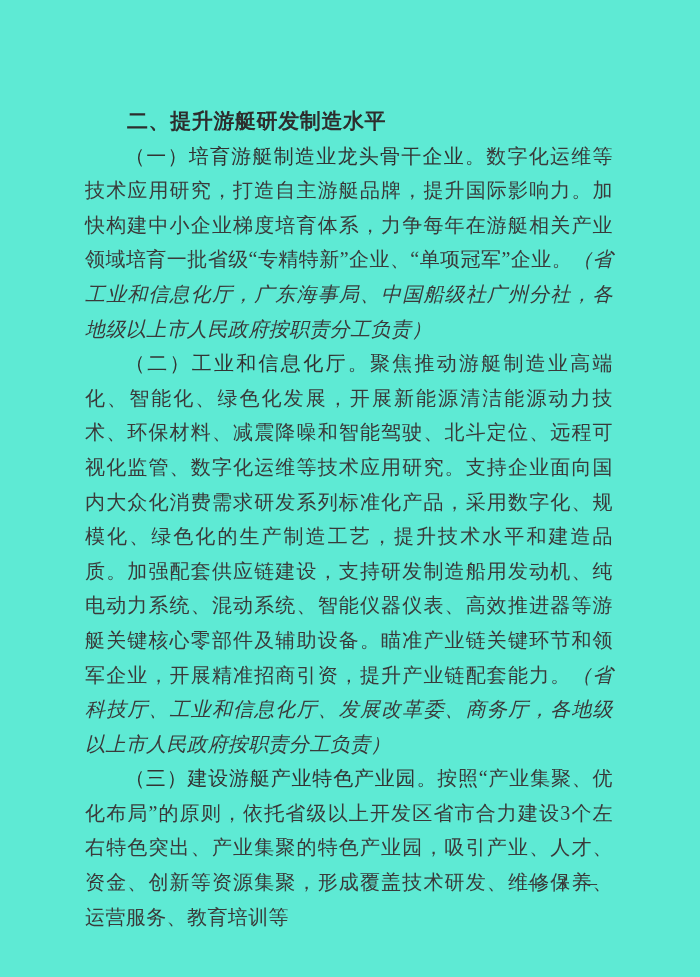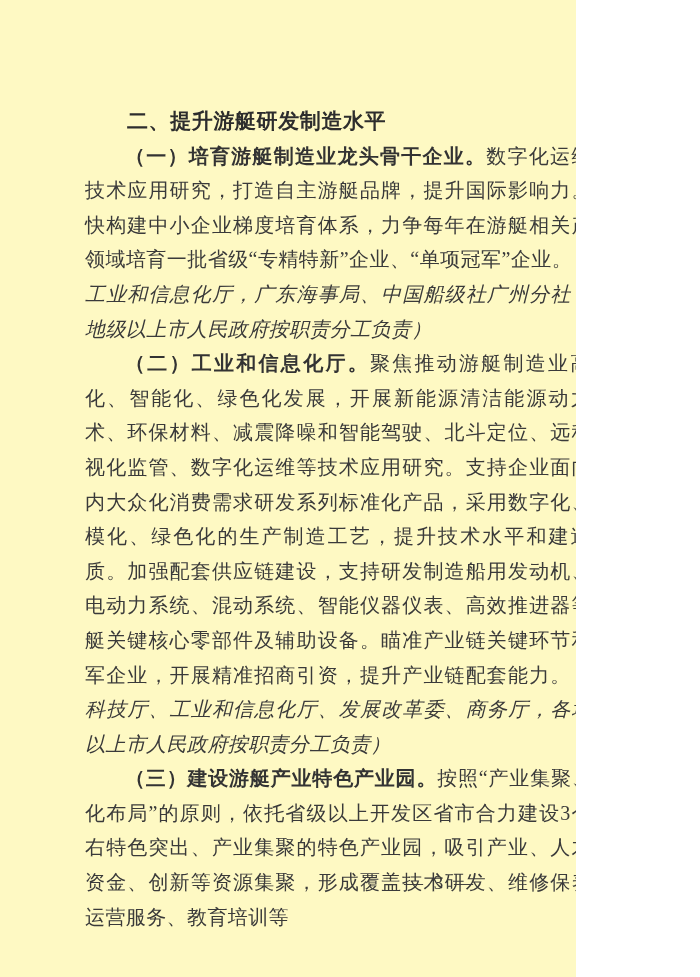--- a/index.html
+++ b/index.html
@@ -7,23 +7,23 @@
     padding: 0;
   }
   body {
     width: 700px;
     height: 977px;
     background: #ffffff;
     font-family: "Liberation Serif", serif;
   }
   .page {
     position: relative;
-    width: 576px;
+    width: 700px;
     height: 977px;
-    background: #fef9c3;
+    background: #5eead4;
     overflow: hidden;
   }
   .content {
     position: absolute;
     left: 85px;
     top: 104px;
     width: 528px;
     color: #3a3a3a;
     font-size: 20px;
     line-height: 34.6px;
@@ -39,21 +39,21 @@
     text-indent: 2em;
     line-height: 34.6px;
     text-align: left;
     letter-spacing: 0.6px;
   }
   .para {
     margin: 0;
     text-indent: 2em;
   }
   .para .lead {
-    font-weight: 700;
+    font-weight: 400;
     color: #333333;
     margin-top: 23px;
   }
   .para .attribution {
     font-style: italic;
   }
   .page-number {
     position: absolute;
     top: 872px;
     right: 100px;

